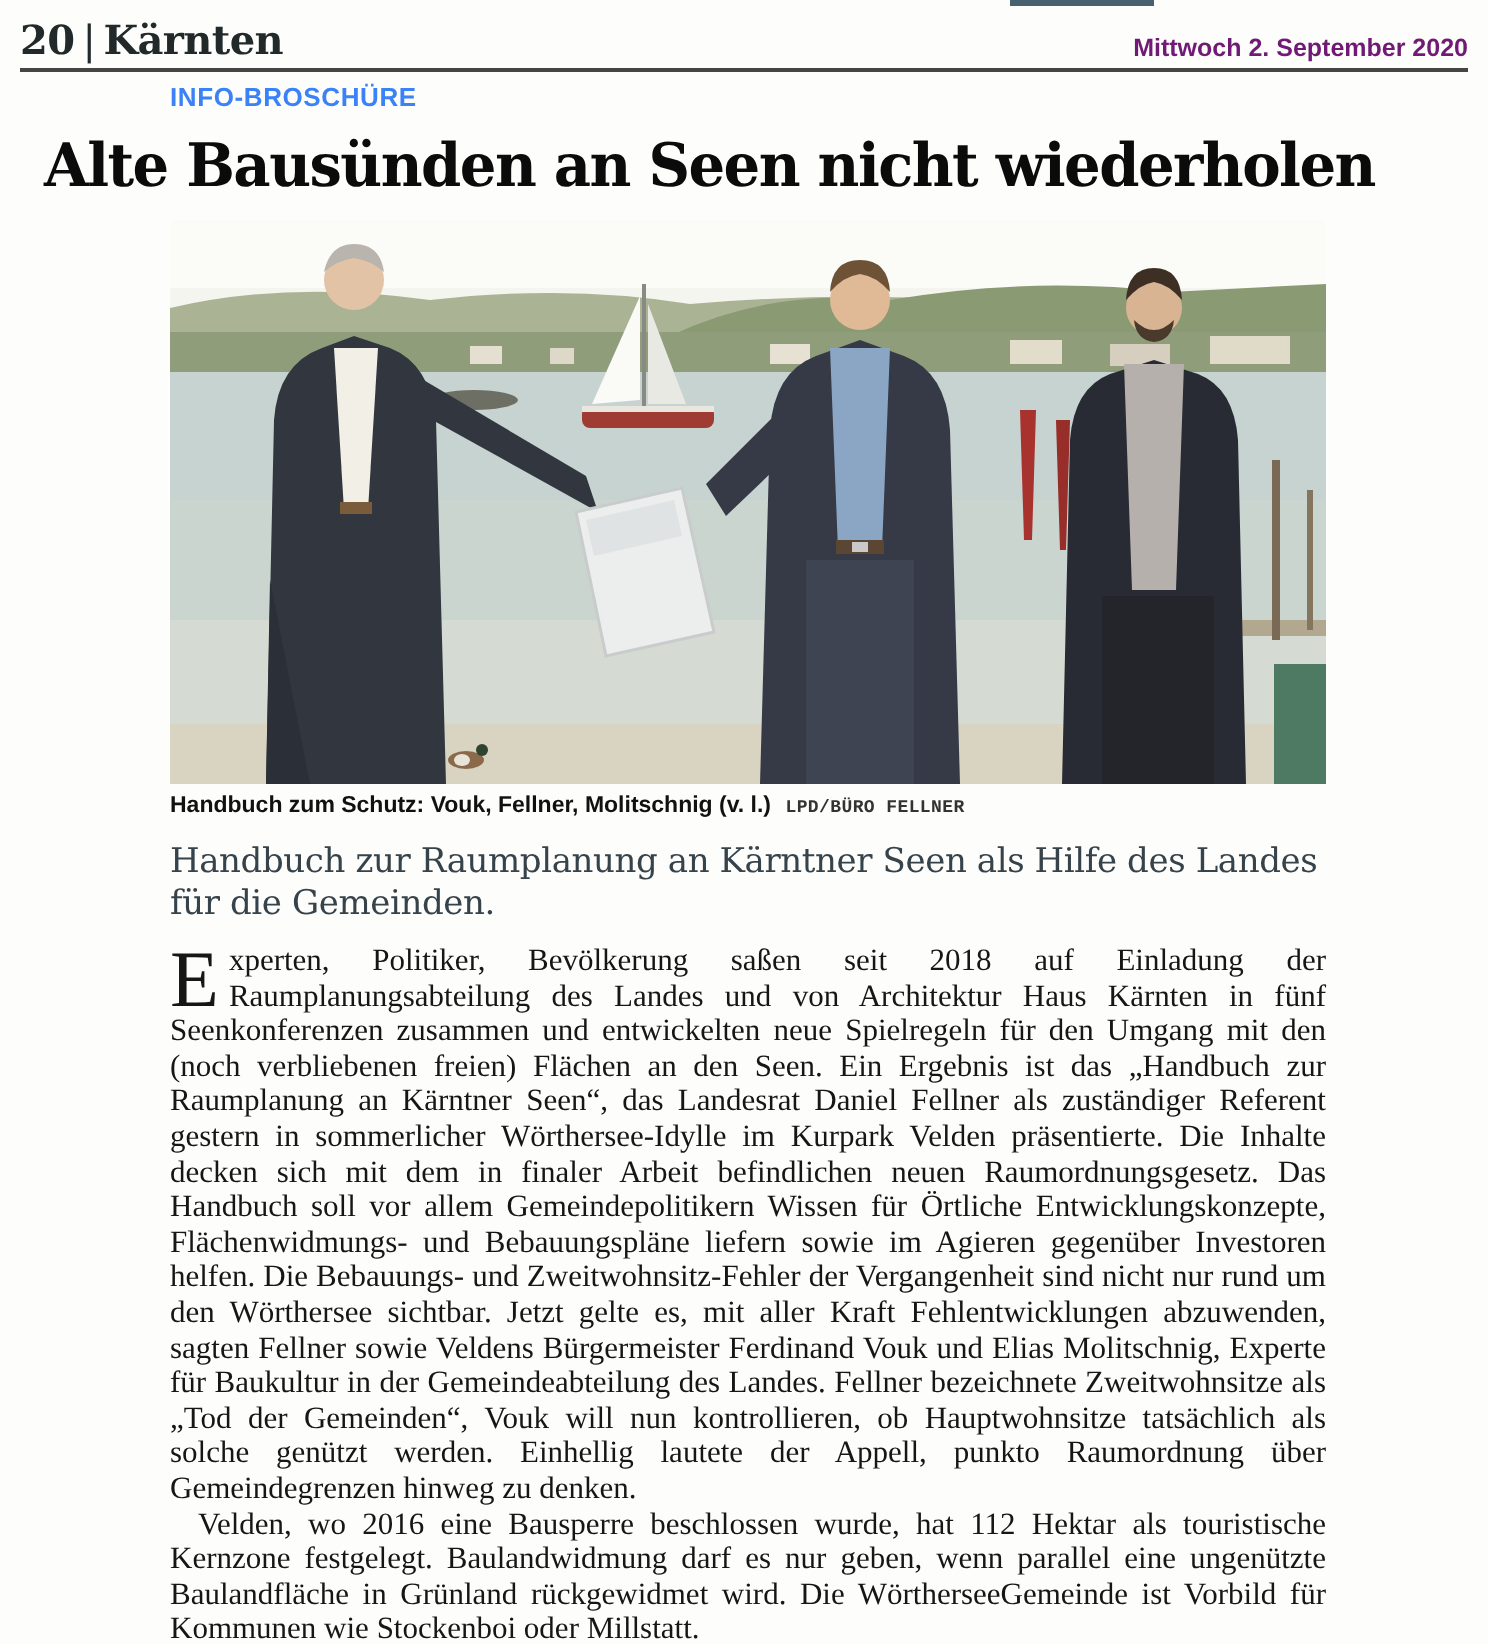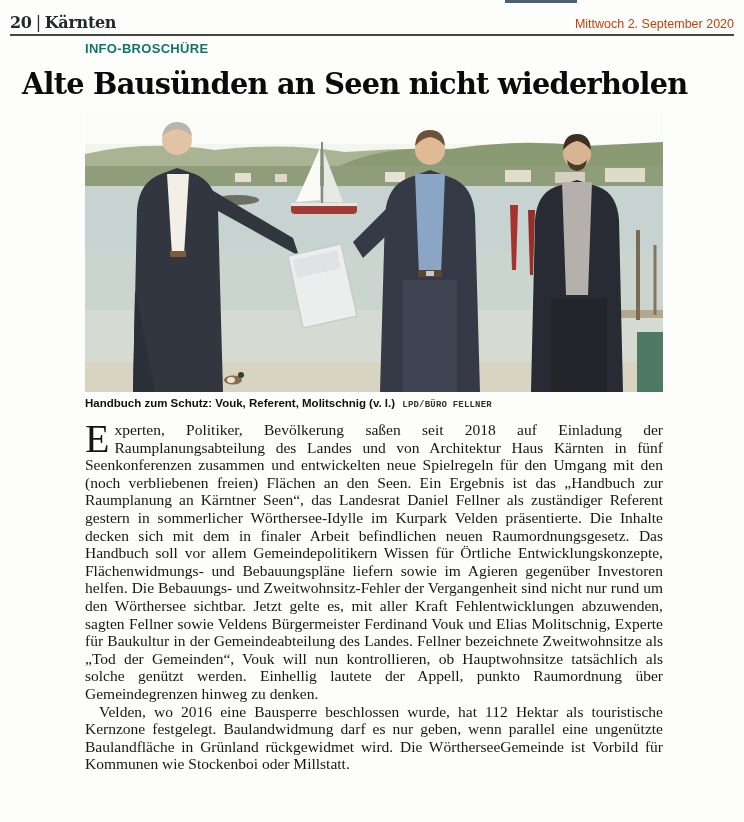--- a/index.html
+++ b/index.html
@@ -6,27 +6,27 @@
   .page{
     position:relative;width:744px;height:822px;margin:0 auto;
     background:#fdfdfb;overflow:hidden;
     font-family:"Liberation Sans",sans-serif;color:#141414;
   }
   
   .top-crop-bar{position:absolute;left:505px;top:0;width:72px;height:3px;background:#47626e;}
 
   
   .page-header{position:absolute;left:10px;top:8px;width:724px;height:26px;border-bottom:2px solid #454545;}
-  .masthead{position:absolute;left:0;bottom:2px;font-family:"DejaVu Serif",serif;font-weight:bold;font-size:16px;color:#22292b;letter-spacing:-0.3px;}
+  .masthead{position:absolute;left:0;bottom:2px;font-family:"DejaVu Serif",serif;font-weight:bold;font-size:20px;color:#22292b;letter-spacing:-0.3px;}
   .masthead .sep{font-weight:normal;padding:0 4px;color:#22292b;}
-  .page-date{position:absolute;right:0;bottom:3px;font-size:12.5px;font-weight:400;color:#c2410c;}
+  .page-date{position:absolute;right:0;bottom:3px;font-size:12.5px;font-weight:700;color:#701a75;}
 
   
   .article{position:absolute;left:85px;top:41px;width:578px;}
-  .kicker{font-size:13px;font-weight:bold;color:#0f766e;letter-spacing:.3px;}
+  .kicker{font-size:13px;font-weight:bold;color:#3b82f6;letter-spacing:.3px;}
   .headline-row{display:flex;align-items:flex-end;margin-top:6px;height:40px;justify-content:center;}
   .headline{
     font-family:"DejaVu Serif",serif;font-weight:bold;font-size:30px;line-height:36px;
     color:#0b0b0b;letter-spacing:-0.8px;white-space:nowrap;
     transform:scaleX(.96);transform-origin:left bottom;
   }
   .headline-cursor{width:2px;height:35px;background:#111;margin-left:10px;}
 
   
   .photo{margin-top:8px;width:578px;height:282px;background:#dfe4e0;position:relative;overflow:hidden;}
@@ -165,24 +165,25 @@
           <path d="M478,40 Q479,24 492,24 Q505,24 506,40 Q499,32 492,31 Q485,32 478,40 Z" fill="#3d2f24"></path>
           <path d="M482,50 Q492,60 502,50 Q501,60 492,61 Q483,60 482,50 Z" fill="#4a3a2c"></path>
           <path d="M446,282 L450,110 Q452,84 470,77 L492,70 L514,77 Q532,84 534,110 L538,282 Z" fill="#282b33"></path>
           <polygon points="477,72 507,72 503,185 481,185" fill="#b5b0ac"></polygon>
           <rect x="466" y="188" width="56" height="94" fill="#23252b"></rect>
         </g>
       </svg>
     </div>
 
     <div class="caption-row">
-      <span class="caption-bold">Handbuch zum Schutz: Vouk, Referent, Molitschnig (v. l.)</span>
+      <span class="caption-bold">Handbuch zum Schutz: Vouk, Fellner, Molitschnig (v. l.)</span>
       <span class="caption-credit">LPD/BÜRO FELLNER</span>
     </div>
 
+    <div class="deck">Handbuch zur Raumplanung an Kärntner Seen als Hilfe des Landes für die Gemeinden.</div>
 
     <div class="body-text">
       <p><span class="drop-cap">E</span><span>xperten, Politiker, Bevölkerung saßen seit 2018 auf Einladung der Raumplanungsabteilung des Landes und von Architektur Haus Kärnten in fünf Seenkonferenzen zusammen und entwickelten neue Spielregeln für den Umgang mit den (noch verbliebenen freien) Flächen an den Seen. Ein Ergebnis ist das „Handbuch zur Raumplanung an Kärntner Seen“, das Landesrat Daniel Fellner als zuständiger Referent gestern in sommerlicher Wörthersee-Idylle im Kurpark Velden präsentierte. Die Inhalte decken sich mit dem in finaler Arbeit befindlichen neuen Raumordnungsgesetz. Das Handbuch soll vor allem Gemeindepolitikern Wissen für Örtliche Entwicklungskonzepte, Flächenwidmungs- und Bebauungspläne liefern sowie im Agieren gegenüber Investoren helfen. Die Bebauungs- und Zweitwohnsitz-Fehler der Vergangenheit sind nicht nur rund um den Wörthersee sichtbar. Jetzt gelte es, mit aller Kraft Fehlentwicklungen abzuwenden, sagten Fellner sowie Veldens Bürgermeister Ferdinand Vouk und Elias Molitschnig, Experte für Baukultur in der Gemeindeabteilung des Landes. Fellner bezeichnete Zweitwohnsitze als „Tod der Gemeinden“, Vouk will nun kontrollieren, ob Hauptwohnsitze tatsächlich als solche genützt werden. Einhellig lautete der Appell, punkto Raumordnung über Gemeindegrenzen hinweg zu denken.</span></p>
       <p class="indented">Velden, wo 2016 eine Bausperre beschlossen wurde, hat 112 Hektar als touristische Kernzone festgelegt. Baulandwidmung darf es nur geben, wenn parallel eine ungenützte Baulandfläche in Grünland rückgewidmet wird. Die WörtherseeGemeinde ist Vorbild für Kommunen wie Stockenboi oder Millstatt.</p>
     </div>
 
   </div>
 </div>
 
 </body></html>

